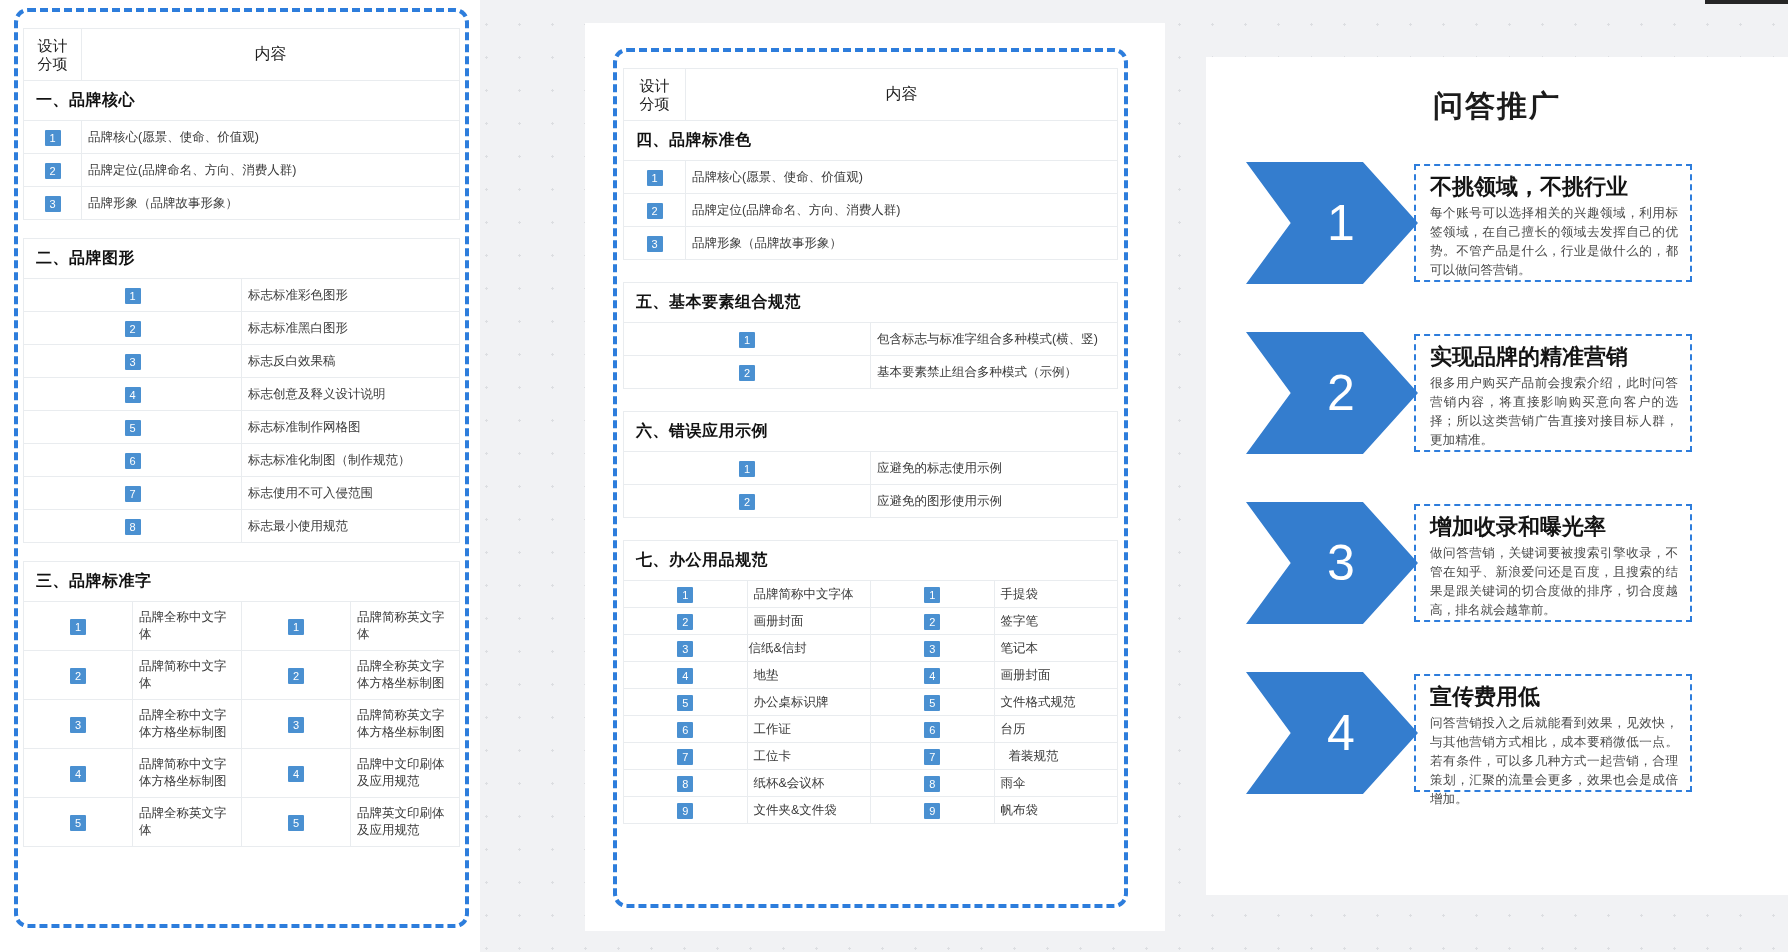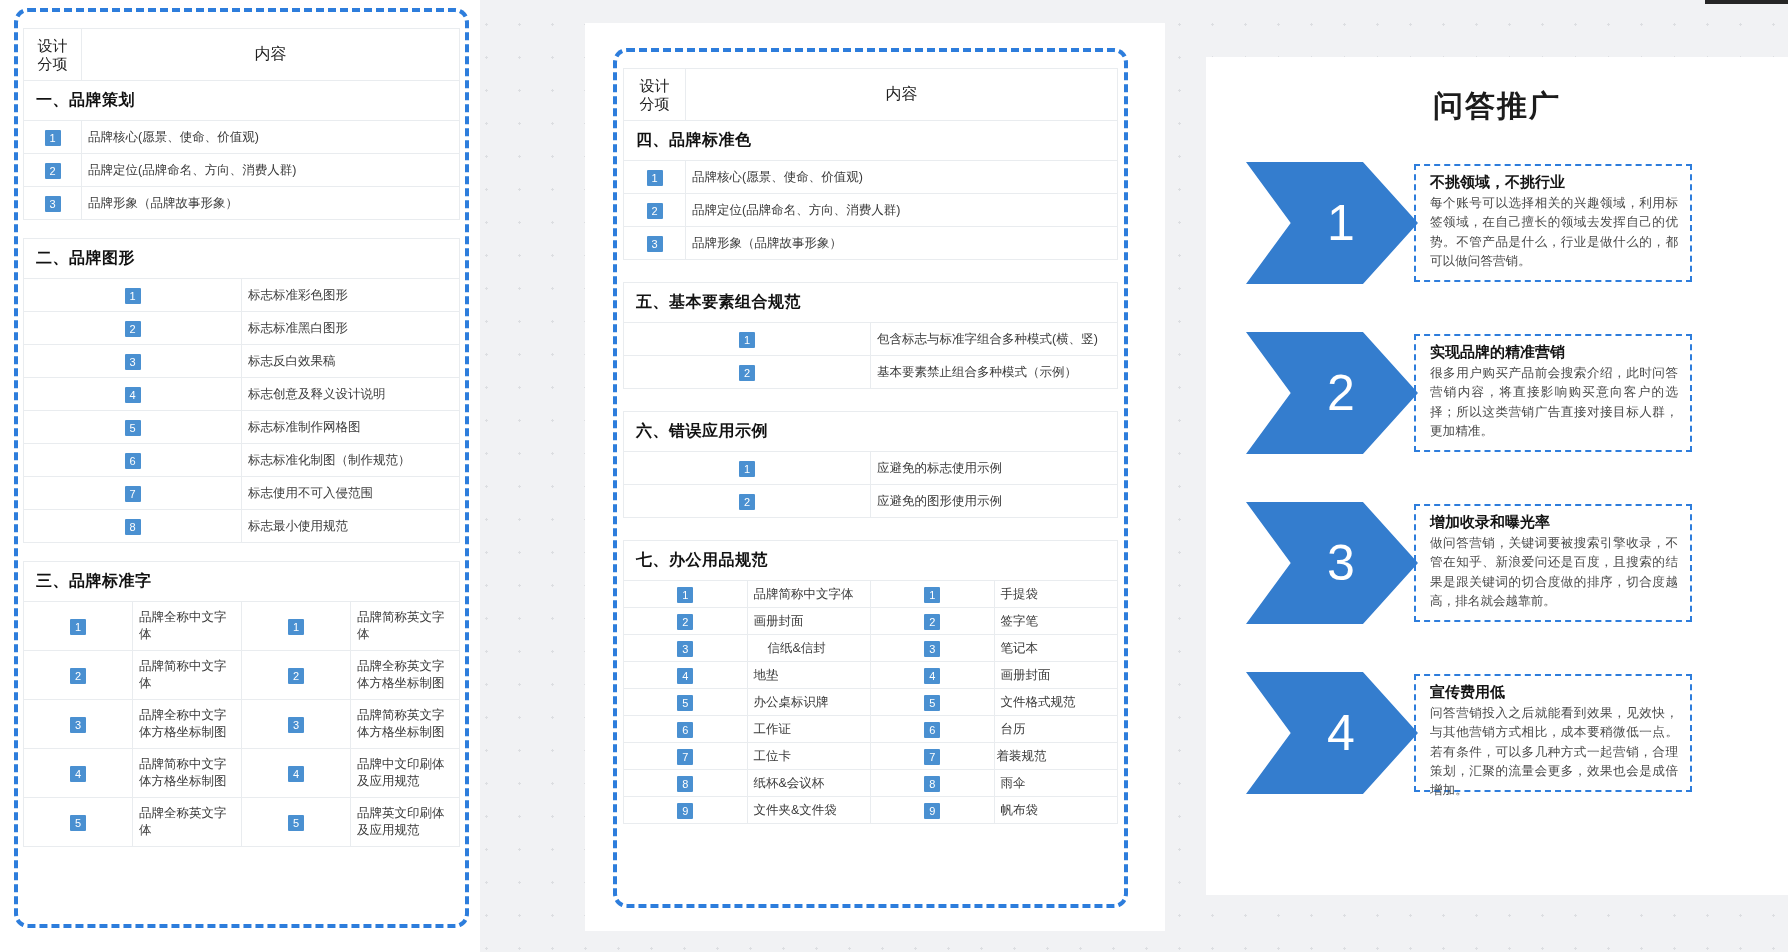--- a/index.html
+++ b/index.html
@@ -69,21 +69,21 @@
     display: flex; align-items: center; justify-content: center;
   }
   .chev span {
     color: #fff; font-size: 50px; font-weight: 400; line-height: 1;
     margin-left: 18px; font-family: "Liberation Sans", sans-serif;
   }
   .step-body {
     position: absolute; left: 168px; top: 2px; width: 278px; height: 118px;
     border: 2px dashed #2d7ddc; padding: 6px 12px 6px 14px;
   }
-  .step-h { font-size: 15px; font-weight: 700; color: #141414; line-height: 1.35; margin-bottom: 2px; }
+  .step-h { font-size: 22px; font-weight: 700; color: #141414; line-height: 1.35; margin-bottom: 2px; }
   .step-p { font-size: 12.6px; color: #4a4a4a; line-height: 1.52; text-align: justify; }
 </style>
 </head>
 <body>
 
 <div id="canvas">
 
   <div class="topbar"></div>
 
   <div class="page-card" style="left:-10px; top:-6px; width:490px; height:964px;"></div>
@@ -95,21 +95,21 @@
     <table class="spec" style="border:1px solid #e9ecef;">
       <tbody>
           <tr>
         <td class="hdr-cell" style="width:58px;">
           <div>设计</div>
           <div>分项</div>
         </td>
         <td class="hdr-content">内容</td>
       </tr>
       <tr>
-        <td class="sec-title" colspan="2">一、品牌策划</td>
+        <td class="sec-title" colspan="2">一、品牌核心</td>
       </tr>
       <tr>
         <td class="num-cell"><span class="num">1</span></td>
         <td class="txt-cell">品牌核心(愿景、使命、价值观)</td>
       </tr>
       <tr>
         <td class="num-cell"><span class="num">2</span></td>
         <td class="txt-cell">品牌定位(品牌命名、方向、消费人群)</td>
       </tr>
       <tr>
@@ -285,21 +285,21 @@
         <td class="txt-cell" style="padding:4px 6px;">手提袋</td>
       </tr>
       <tr>
         <td class="num-cell" style="padding:4px 0;"><span class="num">2</span></td>
         <td class="txt-cell" style="padding:4px 6px;">画册封面</td>
         <td class="num-cell" style="padding:4px 0;"><span class="num">2</span></td>
         <td class="txt-cell" style="padding:4px 6px;">签字笔</td>
       </tr>
       <tr>
         <td class="num-cell" style="padding:4px 0;"><span class="num">3</span></td>
-        <td class="txt-cell" style="padding:4px 20px;">信纸&amp;信封</td>
+        <td class="txt-cell" style="padding:4px 1px;">信纸&amp;信封</td>
         <td class="num-cell" style="padding:4px 0;"><span class="num">3</span></td>
         <td class="txt-cell" style="padding:4px 6px;">笔记本</td>
       </tr>
       <tr>
         <td class="num-cell" style="padding:4px 0;"><span class="num">4</span></td>
         <td class="txt-cell" style="padding:4px 6px;">地垫</td>
         <td class="num-cell" style="padding:4px 0;"><span class="num">4</span></td>
         <td class="txt-cell" style="padding:4px 6px;">画册封面</td>
       </tr>
       <tr>
@@ -311,21 +311,21 @@
       <tr>
         <td class="num-cell" style="padding:4px 0;"><span class="num">6</span></td>
         <td class="txt-cell" style="padding:4px 6px;">工作证</td>
         <td class="num-cell" style="padding:4px 0;"><span class="num">6</span></td>
         <td class="txt-cell" style="padding:4px 6px;font-family:Liberation Serif, serif;">台历</td>
       </tr>
       <tr>
         <td class="num-cell" style="padding:4px 0;"><span class="num">7</span></td>
         <td class="txt-cell" style="padding:4px 6px;">工位卡</td>
         <td class="num-cell" style="padding:4px 0;"><span class="num">7</span></td>
-        <td class="txt-cell" style="padding:4px 2px;">着装规范</td>
+        <td class="txt-cell" style="padding:4px 14px;">着装规范</td>
       </tr>
       <tr>
         <td class="num-cell" style="padding:4px 0;"><span class="num">8</span></td>
         <td class="txt-cell" style="padding:4px 6px;">纸杯&amp;会议杯</td>
         <td class="num-cell" style="padding:4px 0;"><span class="num">8</span></td>
         <td class="txt-cell" style="padding:4px 6px;">雨伞</td>
       </tr>
       <tr>
         <td class="num-cell" style="padding:4px 0;"><span class="num">9</span></td>
         <td class="txt-cell" style="padding:4px 6px;">文件夹&amp;文件袋</td>

